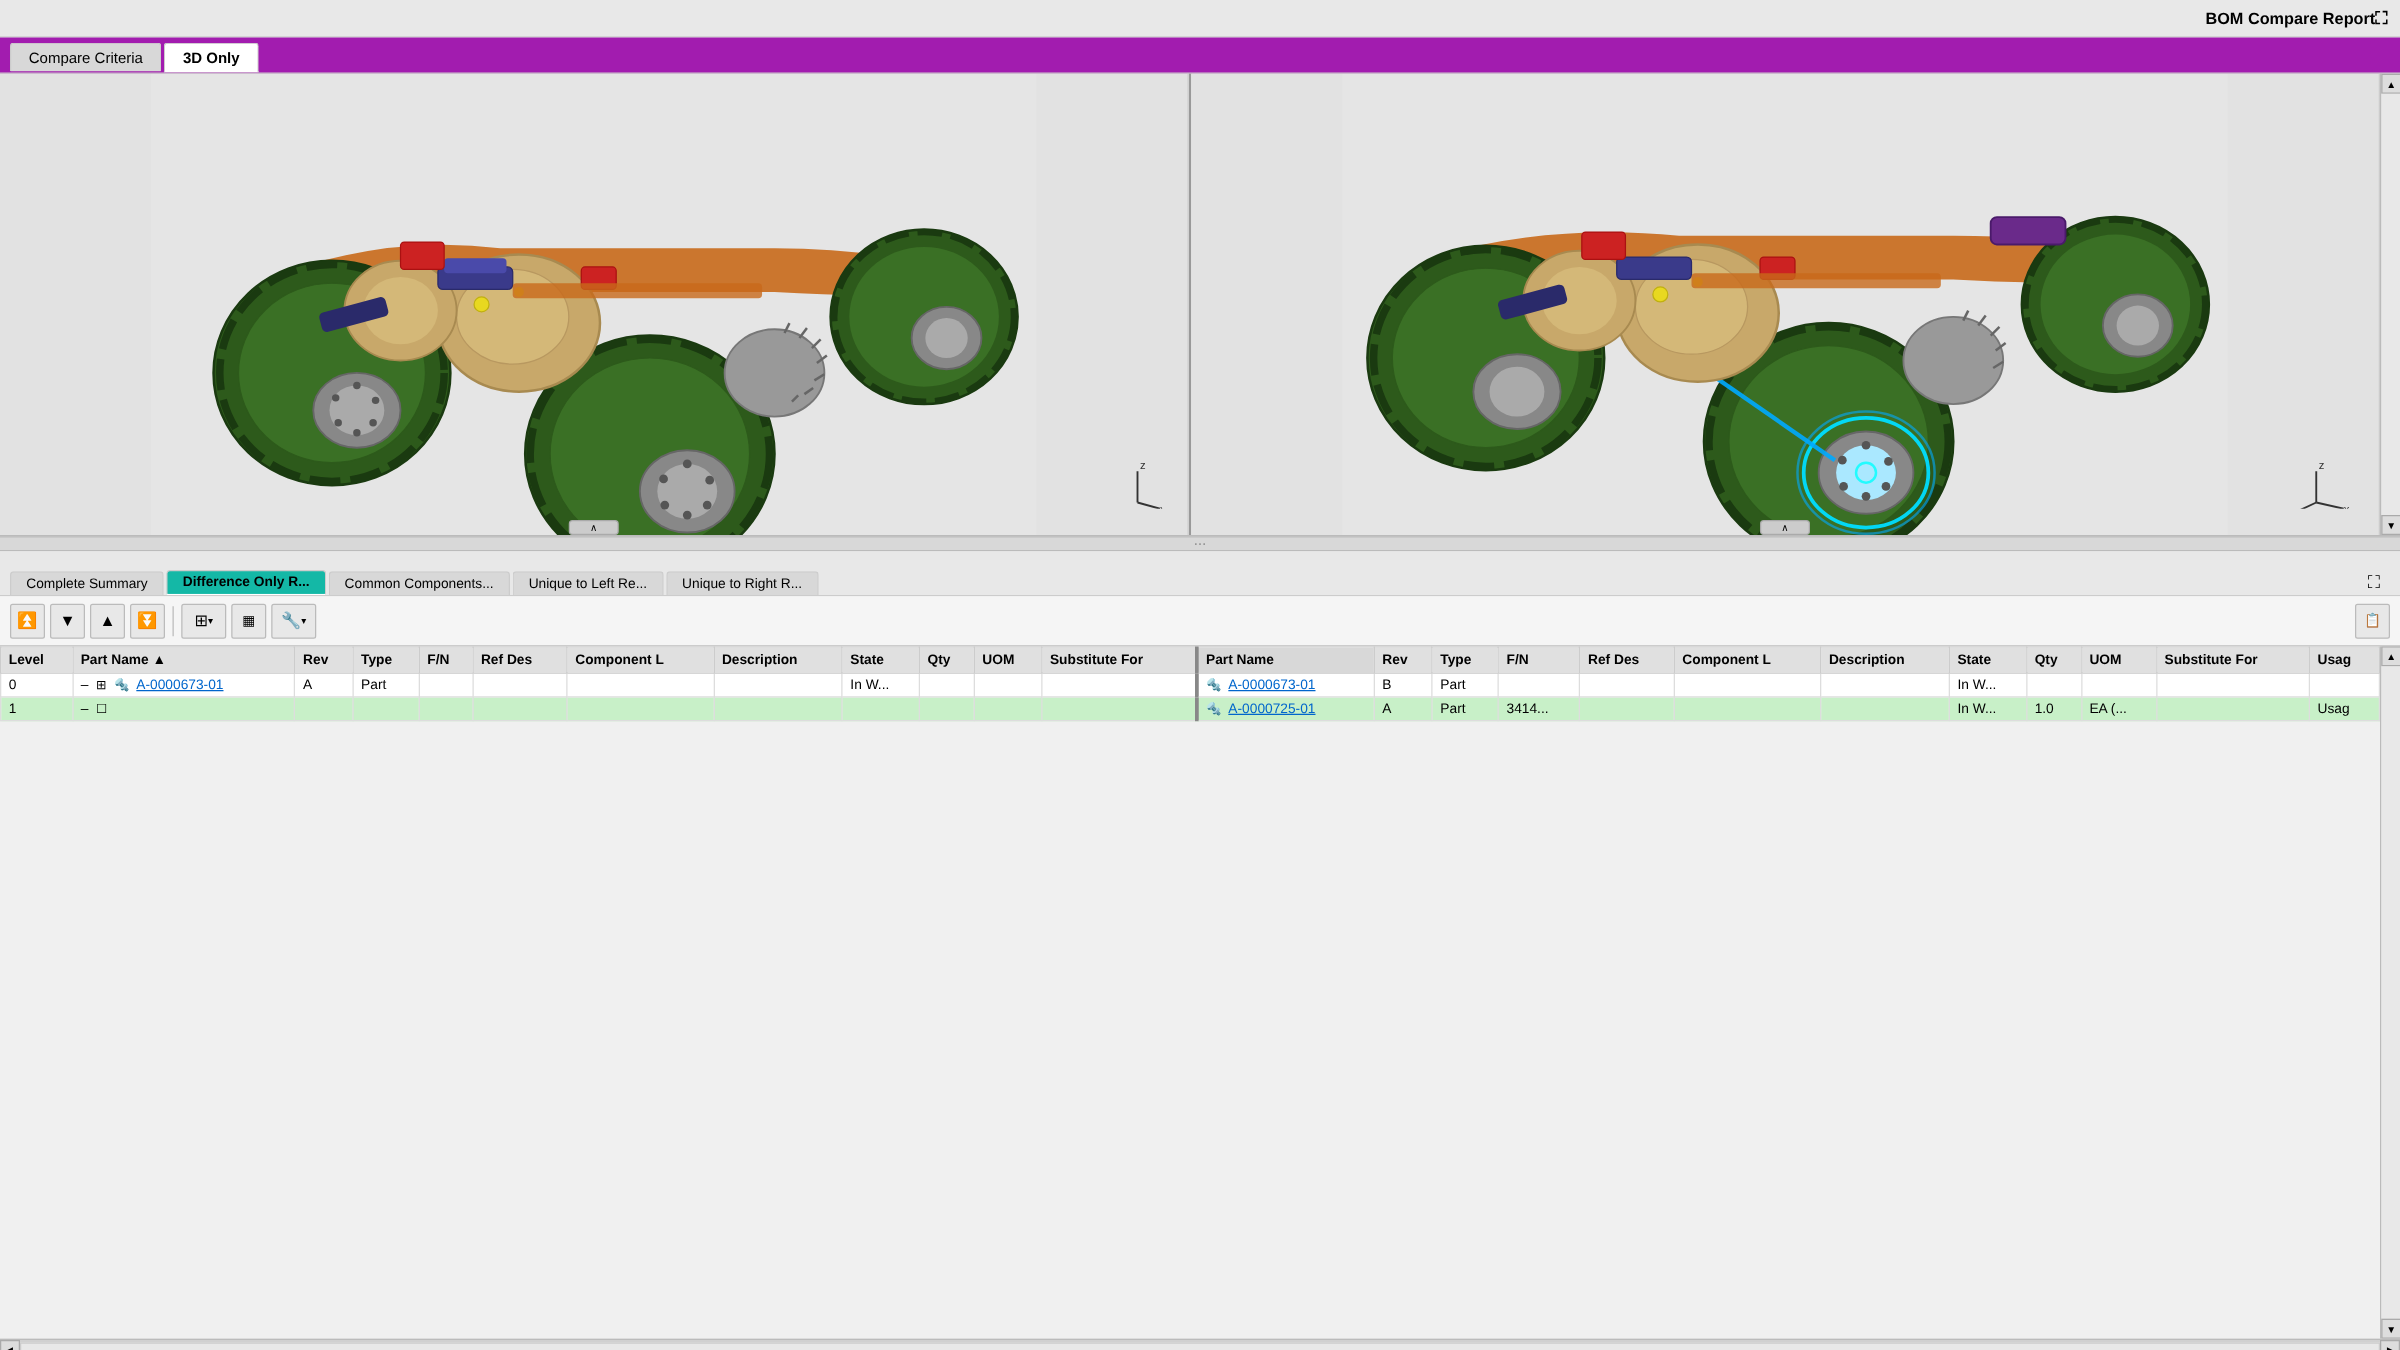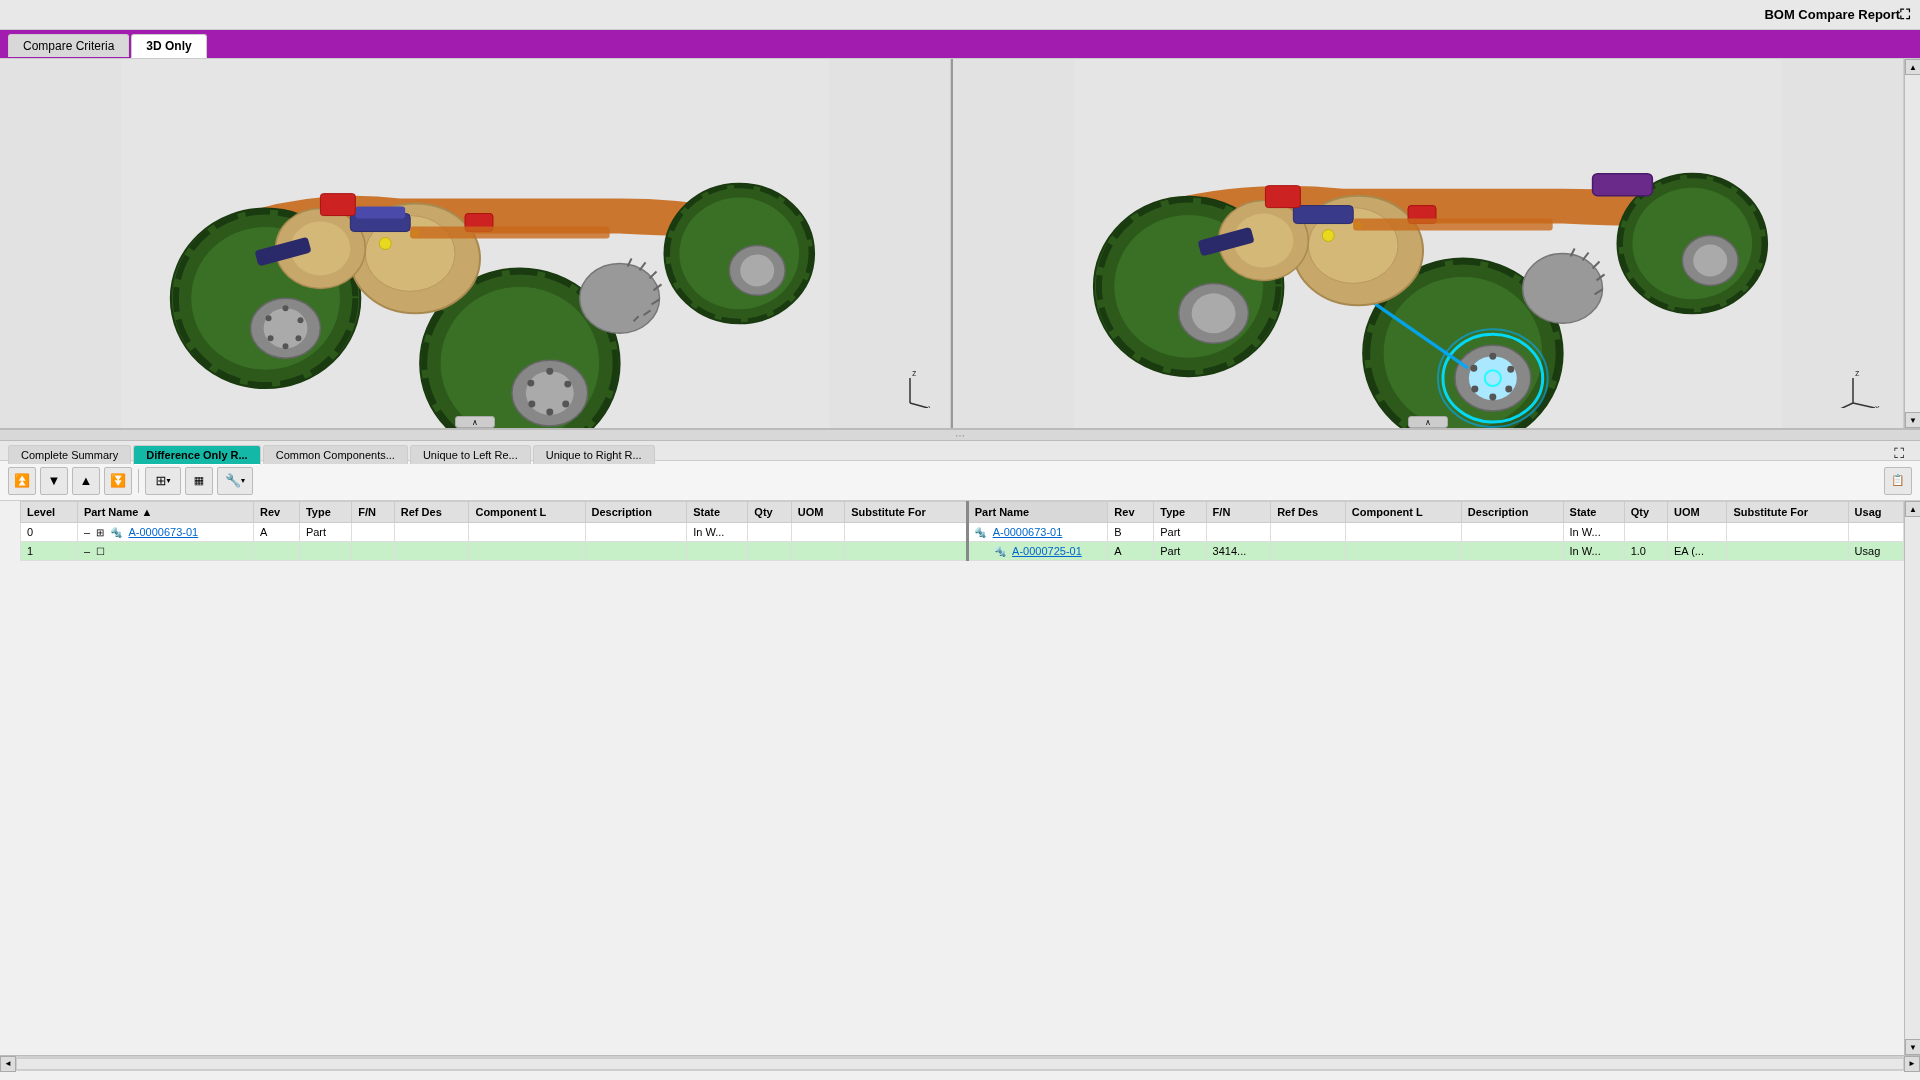--- a/index.html
+++ b/index.html
@@ -76,22 +76,22 @@
       flex: 1;
       width: 100%;
       background: #e8e8e8;
     }
 
     .result-tabs {
       background: #e8e8e8;
       border-bottom: 1px solid #ccc;
       padding: 4px 8px 0;
       display: flex;
-      align-items: flex-start;
-      height: 20px;
+      align-items: flex-end;
+      height: 36px;
     }
 
     .result-tab {
       padding: 3px 12px;
       border: 1px solid #ccc;
       border-bottom: none;
       background: #d8d8d8;
       cursor: pointer;
       font-size: 11px;
       margin-right: 2px;
@@ -451,21 +451,21 @@
     <span>🔧</span>
       <span style="font-size:8px;">▾</span>
   </button>
   <div style="flex:1;"></div>
   <button class="toolbar-btn" style="width:28px;height:28px;">
     <span style="font-size:11px;">📋</span>
   </button>
 </div>
 
 <div style="display:flex;flex:1;overflow:hidden;height:calc(1080px - 32px - 36px - 370px - 12px - 36px - 40px);">
-  <div style="flex:1;overflow:auto;display:flex;flex-direction:column;margin-left:20px;">
+  <div style="flex:1;overflow:auto;display:flex;flex-direction:column;">
     <table class="bom-table" style="width:100%;">
       <thead>
         <tr>
 
           <th><span>Level</span></th>
           <th style="cursor:pointer;"><span>Part Name ▲</span></th>
           <th><span>Rev</span></th>
           <th><span>Type</span></th>
           <th><span>F/N</span></th>
           <th><span>Ref Des</span></th>
@@ -538,21 +538,21 @@
           <td></td>
           <td></td>
           <td></td>
           <td></td>
           <td></td>
           <td></td>
           <td style="background:#90e890;"></td>
           <td></td>
           <td></td>
 
-          <td style="border-left:3px solid #888;text-align:center;">
+          <td style="border-left:3px solid #888;">
             <span style="margin-right:3px;font-size:10px;color:#666;">🔩</span>
             <span class="link-text">A-0000725-01</span>
           </td>
           <td>A</td>
           <td>Part</td>
           <td>3414...</td>
           <td></td>
           <td></td>
           <td></td>
           <td>In W...</td>

